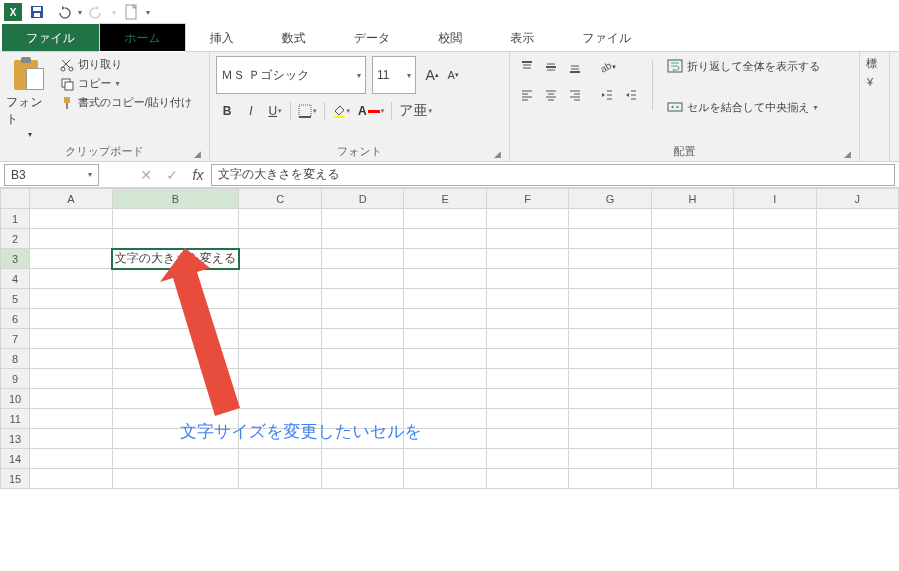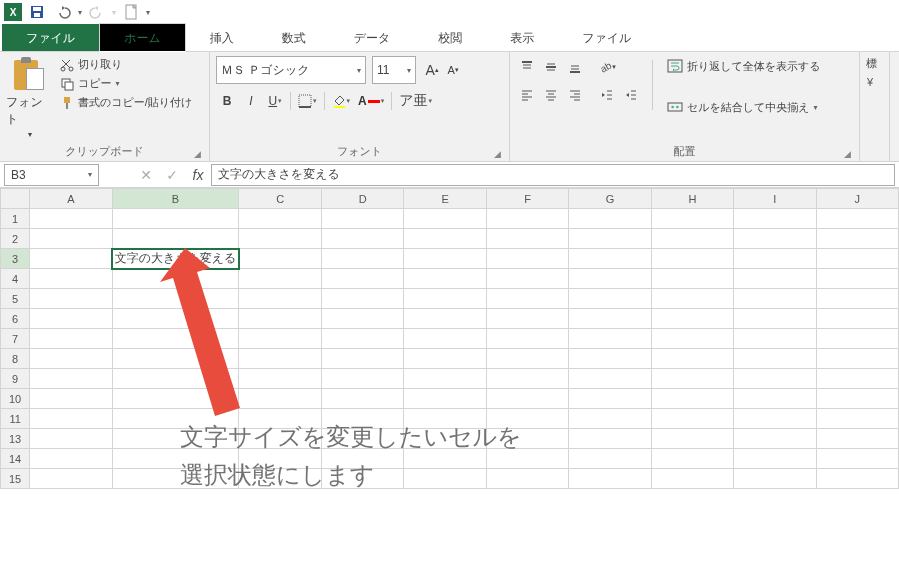--- a/index.html
+++ b/index.html
@@ -28,21 +28,21 @@
 .paste-btn { display: flex; flex-direction: column; align-items: center; width: 48px; cursor: pointer; gap: 2px; }
 .paste-icon { width: 32px; height: 36px; position: relative; }
 .paste-board { position: absolute; width: 24px; height: 30px; background: #d9a441; border-radius: 2px; left: 0; top: 4px; }
 .paste-clip { position: absolute; width: 10px; height: 6px; background: #888; left: 7px; top: 1px; border-radius: 2px 2px 0 0; }
 .paste-sheet { position: absolute; width: 18px; height: 22px; background: #fff; border: 1px solid #999; left: 12px; top: 12px; }
 .clip-small-col { display: flex; flex-direction: column; gap: 2px; font-size: 11px; }
 .clip-item { display: flex; align-items: center; gap: 4px; padding: 1px 2px; cursor: pointer; white-space: nowrap; }
 
 
 .font-top { display: flex; gap: 6px; align-items: center; margin-bottom: 6px; }
-.combo { height: 28px; border: 1px solid #ababab; background: #fff; display: flex; align-items: center; padding: 0 4px; font-size: 12px; }
+.combo { height: 38px; border: 1px solid #ababab; background: #fff; display: flex; align-items: center; padding: 0 4px; font-size: 12px; }
 .combo.font-name { width: 150px; }
 .combo.font-size { width: 44px; }
 .combo .dd { margin-left: auto; font-size: 8px; color: #666; }
 .font-size-btns { display: flex; gap: 1px; }
 .size-btn { width: 20px; height: 22px; display: flex; align-items: center; justify-content: center; cursor: pointer; }
 .font-bottom { display: flex; gap: 2px; align-items: center; }
 .fmt-btn { min-width: 22px; height: 22px; display: flex; align-items: center; justify-content: center; cursor: pointer; padding: 0 3px; gap: 1px; }
 .fmt-btn .dd { font-size: 7px; color: #666; }
 .sep { width: 1px; height: 18px; background: #ccc; margin: 0 2px; }
 
@@ -71,21 +71,21 @@
 .grid th { background: #f0f0f0; font-size: 11px; color: #555; text-align: center; }
 .grid .corner { width: 30px; background: #f0f0f0; }
 .grid .rowhdr { width: 30px; text-align: center; background: #f0f0f0; font-size: 11px; color: #555; }
 .grid .colhdr { width: 86px; }
 .grid td { font-size: 12px; padding: 0 2px; overflow: visible; white-space: nowrap; }
 .grid th.hl, .grid td.rowhdr.hl { background: #d3e5d3; }
 .cell-selected { outline: 2px solid #217346; outline-offset: -1px; position: relative; }
 
 
 .arrow-svg { position: absolute; pointer-events: none; }
-.annot { position: absolute; color: #737373; font-size: 24px; line-height: 1.6; font-weight: 500; pointer-events: none; }
+.annot { position: absolute; color: #3b82f6; font-size: 17px; line-height: 1.6; font-weight: 500; pointer-events: none; }
 
 
 svg { display: block; }
 </style>
 </head>
 <body>
 
 <div class="titlebar">
   <div class="app-icon">
       <span>X</span>
@@ -577,15 +577,14 @@
       </tbody>
     </table>
 
   <svg class="arrow-svg" style="left:155px; top:60px;" width="100" height="180">
     <defs></defs>
     <polygon points="30,0 55,20 42,24 85,160 60,168 18,30 5,34" fill="#e84c3d"></polygon>
   </svg>
 
   <div class="annot" style="left:180px; top:230px;">
     <div>文字サイズを変更したいセルを</div>
-    <div>選択状態にします</div>
   </div>
 </div>
 
 </body></html>

